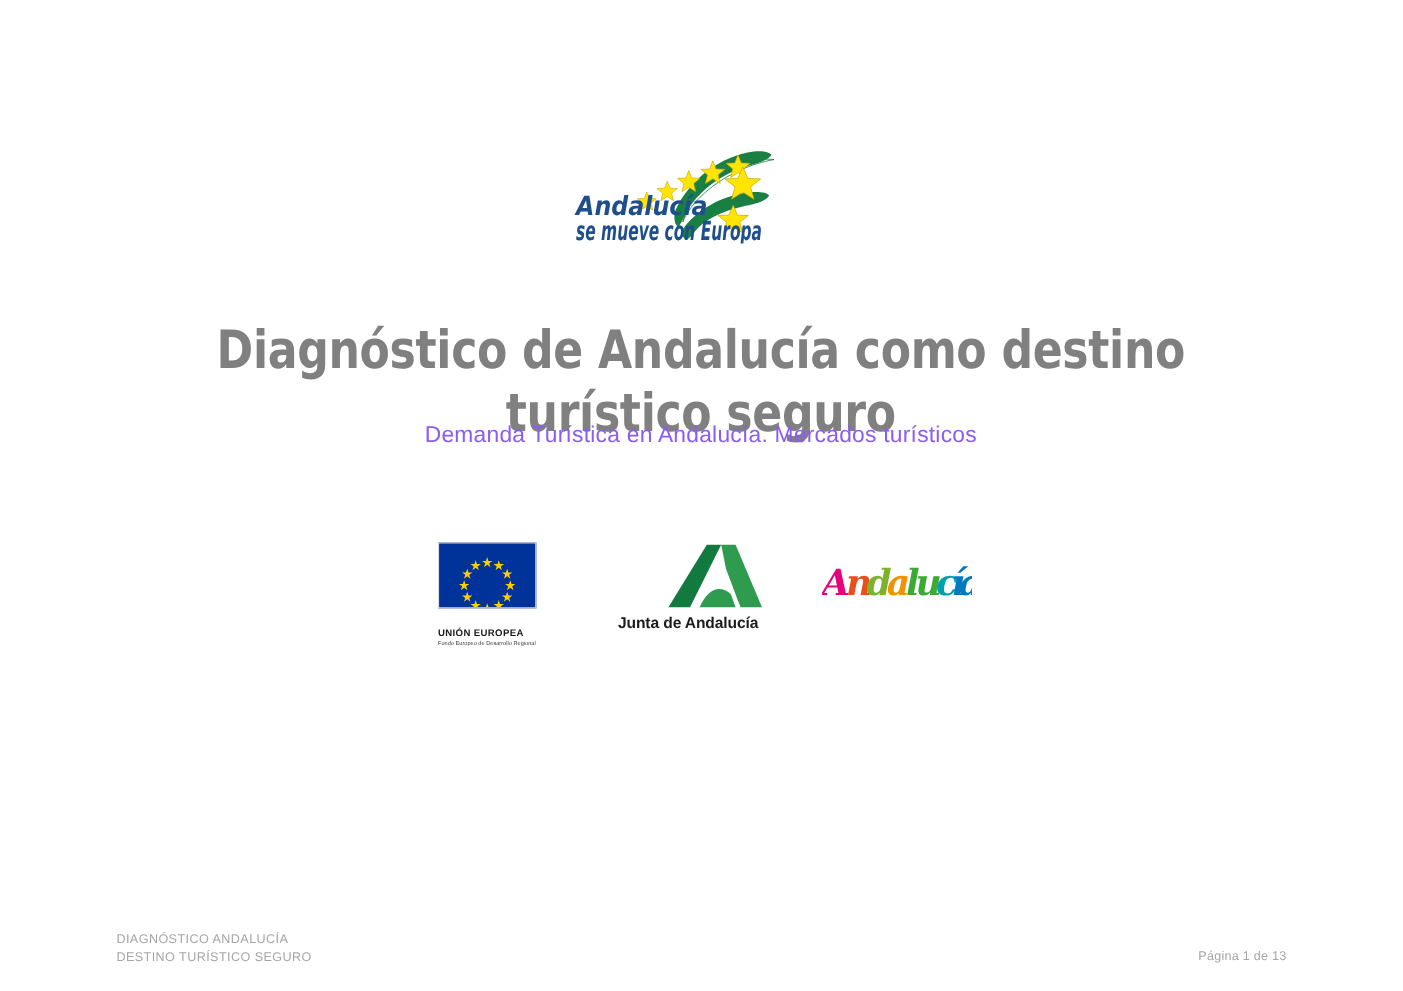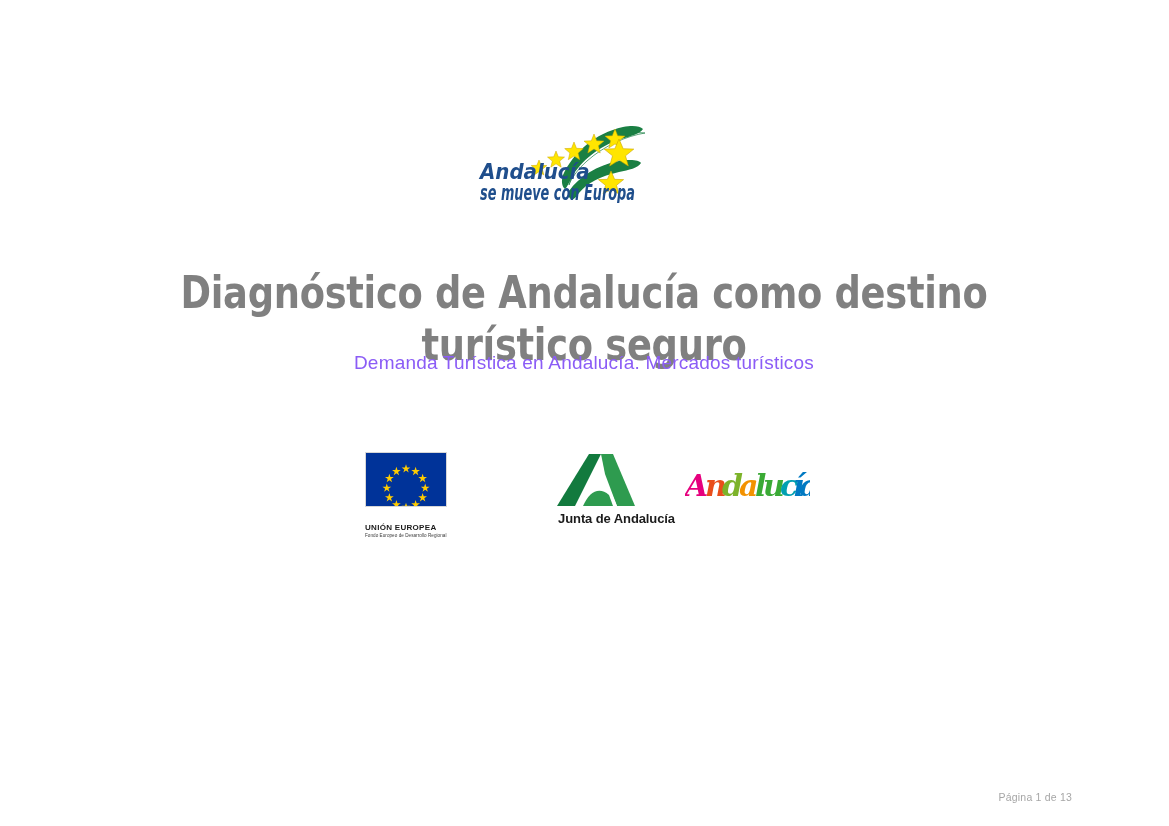--- a/index.html
+++ b/index.html
@@ -98,21 +98,21 @@
     font-family: "Liberation Sans", sans-serif;
     font-size: 4.6px;
     letter-spacing: 0.05px;
     color: #3a3a3a;
     white-space: nowrap;
     transform: scaleY(1.05);
     transform-origin: left top;
   }
 
   
-  #junta-logo { left: 160px; width: 160px; text-align: right; }
+  #junta-logo { left: 160px; width: 160px; text-align: left; }
   #junta-mark { width: 160px; height: 56px; }
   #junta-mark svg { display: block; margin: 0 auto; }
   #junta-caption {
     margin-top: 3px;
     font-family: "Liberation Sans", sans-serif;
     font-weight: bold;
     font-size: 13px;
     letter-spacing: -0.1px;
     color: #1c1c1c;
     white-space: nowrap;
@@ -232,15 +232,17 @@
           <text x="78" y="32" fill="#3AAA35">u</text>
           <text x="95" y="32" fill="#00A0B0">c</text>
           <text x="108" y="32" fill="#0079C2">í</text>
           <text x="114" y="32" fill="#0079C2">a</text>
         </g>
       </svg>
     </div>
 
   </div>
 
+  <div id="footer-left">DIAGNÓSTICO ANDALUCÍA
+DESTINO TURÍSTICO SEGURO</div>
   <div id="footer-page">Página 1 de 13</div>
 
 </div>
 
 </body></html>

